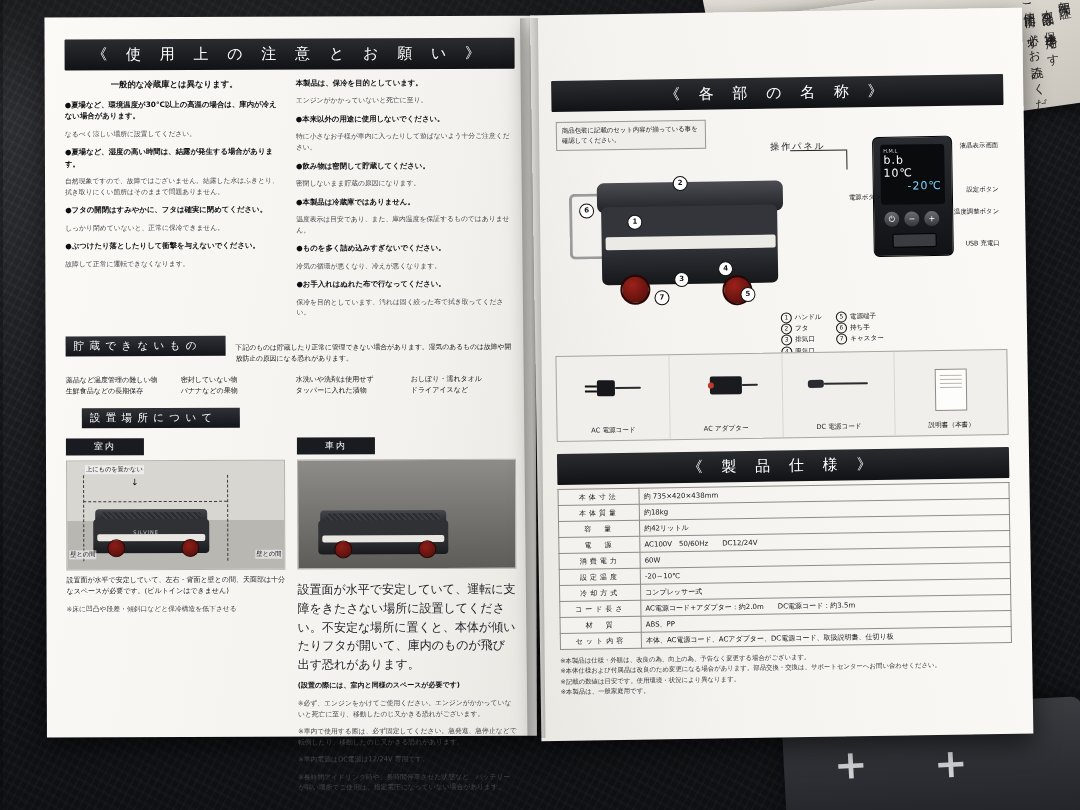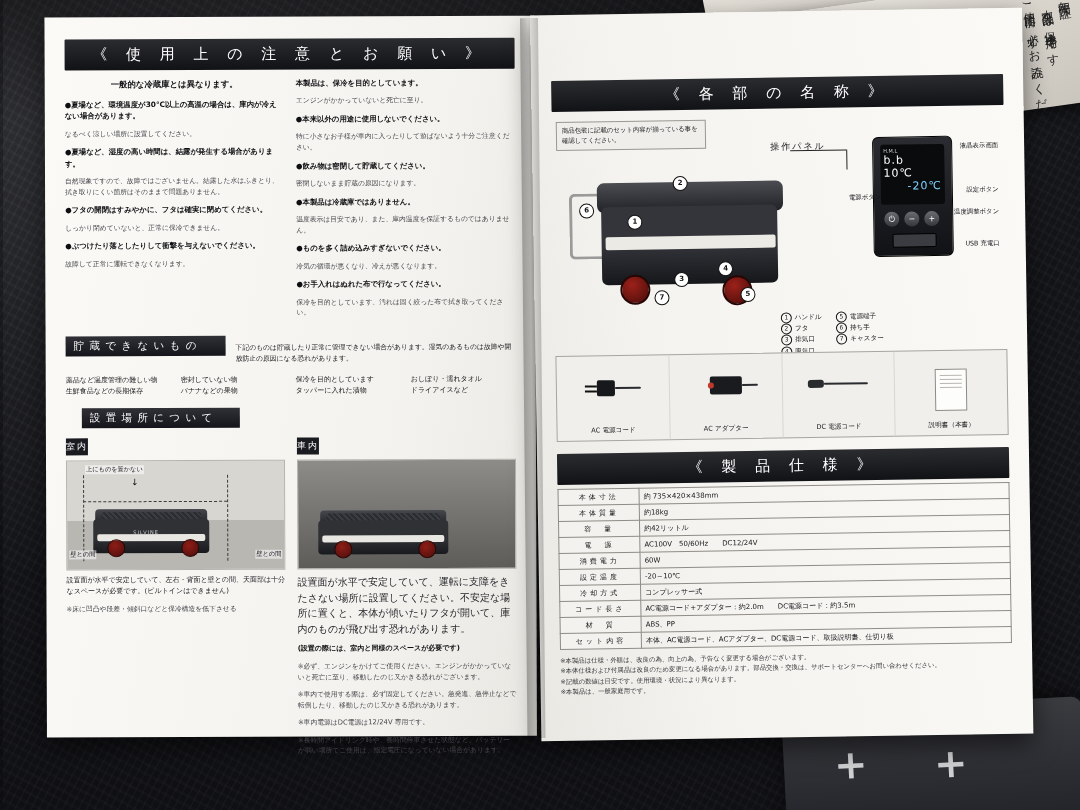--- a/index.html
+++ b/index.html
@@ -62,21 +62,21 @@
   .p.b{font-weight:bold;color:#0e0f12;}
   .p.sm{font-size:6.8px;color:#44464c;}
 
   
   .nostore{display:flex;gap:10px;margin-top:4px;}
   .nostore .c{flex:1;font-size:7px;line-height:1.7;}
   .nostore-note{font-size:6.8px;line-height:1.5;}
 
   
   .placewrap{display:flex;gap:12px;margin-top:6px;}
-  .ptag{display:inline-block;background:#1a1b20;color:#fff;font-size:9px;padding:2px 0;letter-spacing:2px;}
+  .ptag{display:inline-block;background:#1a1b20;color:#fff;font-size:9px;padding:2px 28px;letter-spacing:2px;}
   .photo{position:relative;margin-top:5px;height:108px;
     background:linear-gradient(180deg,#cfcdc8,#9e9c97);overflow:hidden;border:1px solid #b5b3ae;}
   .photo.room{background:linear-gradient(180deg,#d8d6d1 0 55%,#b9b7b2 55% 100%);}
   .photo.car{background:linear-gradient(180deg,#8e8c88,#5d5c59);}
 
   
   .cooler{position:absolute;width:116px;height:56px;left:26px;bottom:16px;}
   .cb-body{position:absolute;left:0;bottom:0;width:116px;height:34px;border-radius:4px;
     background:linear-gradient(180deg,#2f3135 0 55%,#191a1e 100%);}
   .cb-white{position:absolute;left:4px;bottom:12px;width:108px;height:7px;background:#e9e7e2;border-radius:2px;}
@@ -228,21 +228,21 @@
         <div class="nostore">
           <div class="c">
             <div>薬品など温度管理の難しい物</div>
             <div>生鮮食品などの長期保存</div>
           </div>
           <div class="c">
             <div>密封していない物</div>
             <div>バナナなどの果物</div>
           </div>
           <div class="c">
-            <div>保冷を目的としています</div>
+            <div>水洗いや洗剤は使用せず</div>
             <div>タッパーに入れた漬物</div>
           </div>
           <div class="c">
             <div>おしぼり・濡れタオル</div>
             <div>ドライアイスなど</div>
           </div>
         </div>
 
         <div style="width:190px">
           <div class="h-sub2">設 置 場 所 に つ い て</div>
@@ -276,21 +276,21 @@
             <span class="ptag">車内</span>
             <div class="photo car">
               <div class="cooler" style="left:20px;bottom:14px;width:130px">
                 <div class="cb-lid" style="width:126px"></div>
                 <div class="cb-body" style="width:130px"></div>
                 <div class="cb-white" style="width:122px"></div>
                 <div class="cb-wheel" style="left:16px"></div>
                 <div class="cb-wheel" style="left:100px"></div>
               </div>
             </div>
-            <p class="p" style="margin-top:5px;font-size:10px">設置面が水平で安定していて、運転に支障をきたさない場所に設置してください。不安定な場所に置くと、本体が傾いたりフタが開いて、庫内のものが飛び出す恐れがあります。</p>
+            <p class="p" style="margin-top:11px;font-size:12px">設置面が水平で安定していて、運転に支障をきたさない場所に設置してください。不安定な場所に置くと、本体が傾いたりフタが開いて、庫内のものが飛び出す恐れがあります。</p>
             <p class="p b" style="font-size:7px">(設置の際には、室内と同様のスペースが必要です)</p>
             <p class="p sm">※必ず、エンジンをかけてご使用ください。エンジンがかかっていないと死亡に至り、移動したのじ又かきる恐れがございます。</p>
             <p class="p sm">※車内で使用する際は、必ず固定してください。急発進、急停止などで転倒したり、移動したのじ又かきる恐れがあります。</p>
             <p class="p sm">※車内電源はDC電源は12/24V 専用です。</p>
             <p class="p sm">※長時間アイドリング時や、長時間停車させた状態など、バッテリーが弱い場所でご使用は、指定電圧になっていない場合があります。</p>
           </div>
         </div>
       </div>
     </div>
 

